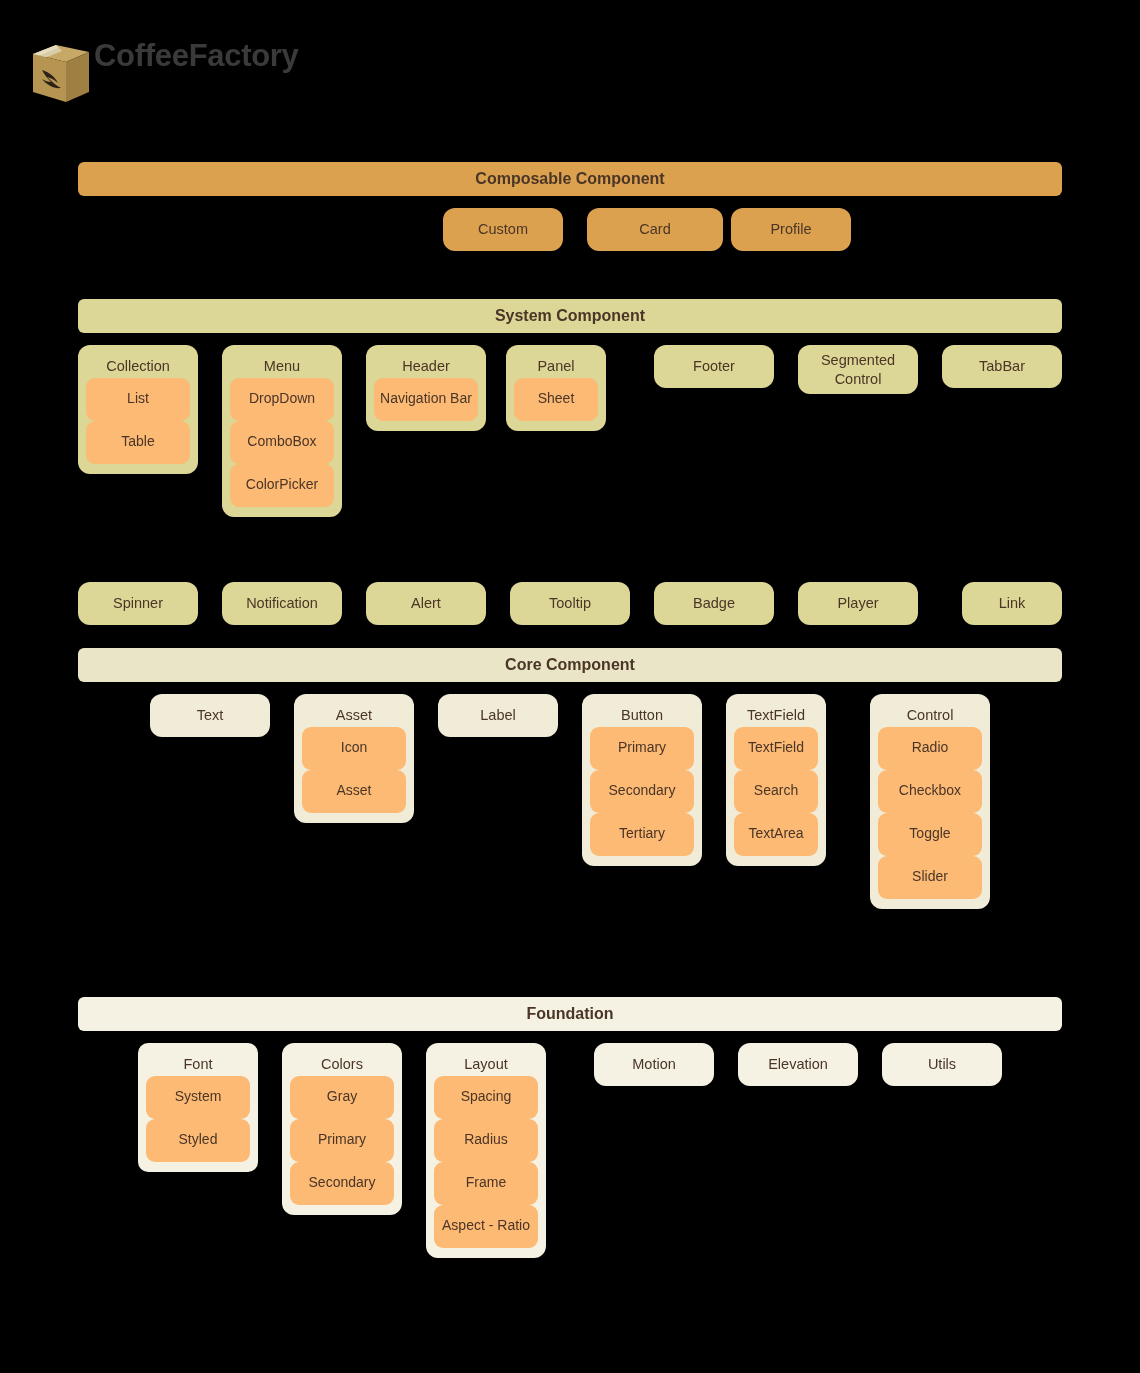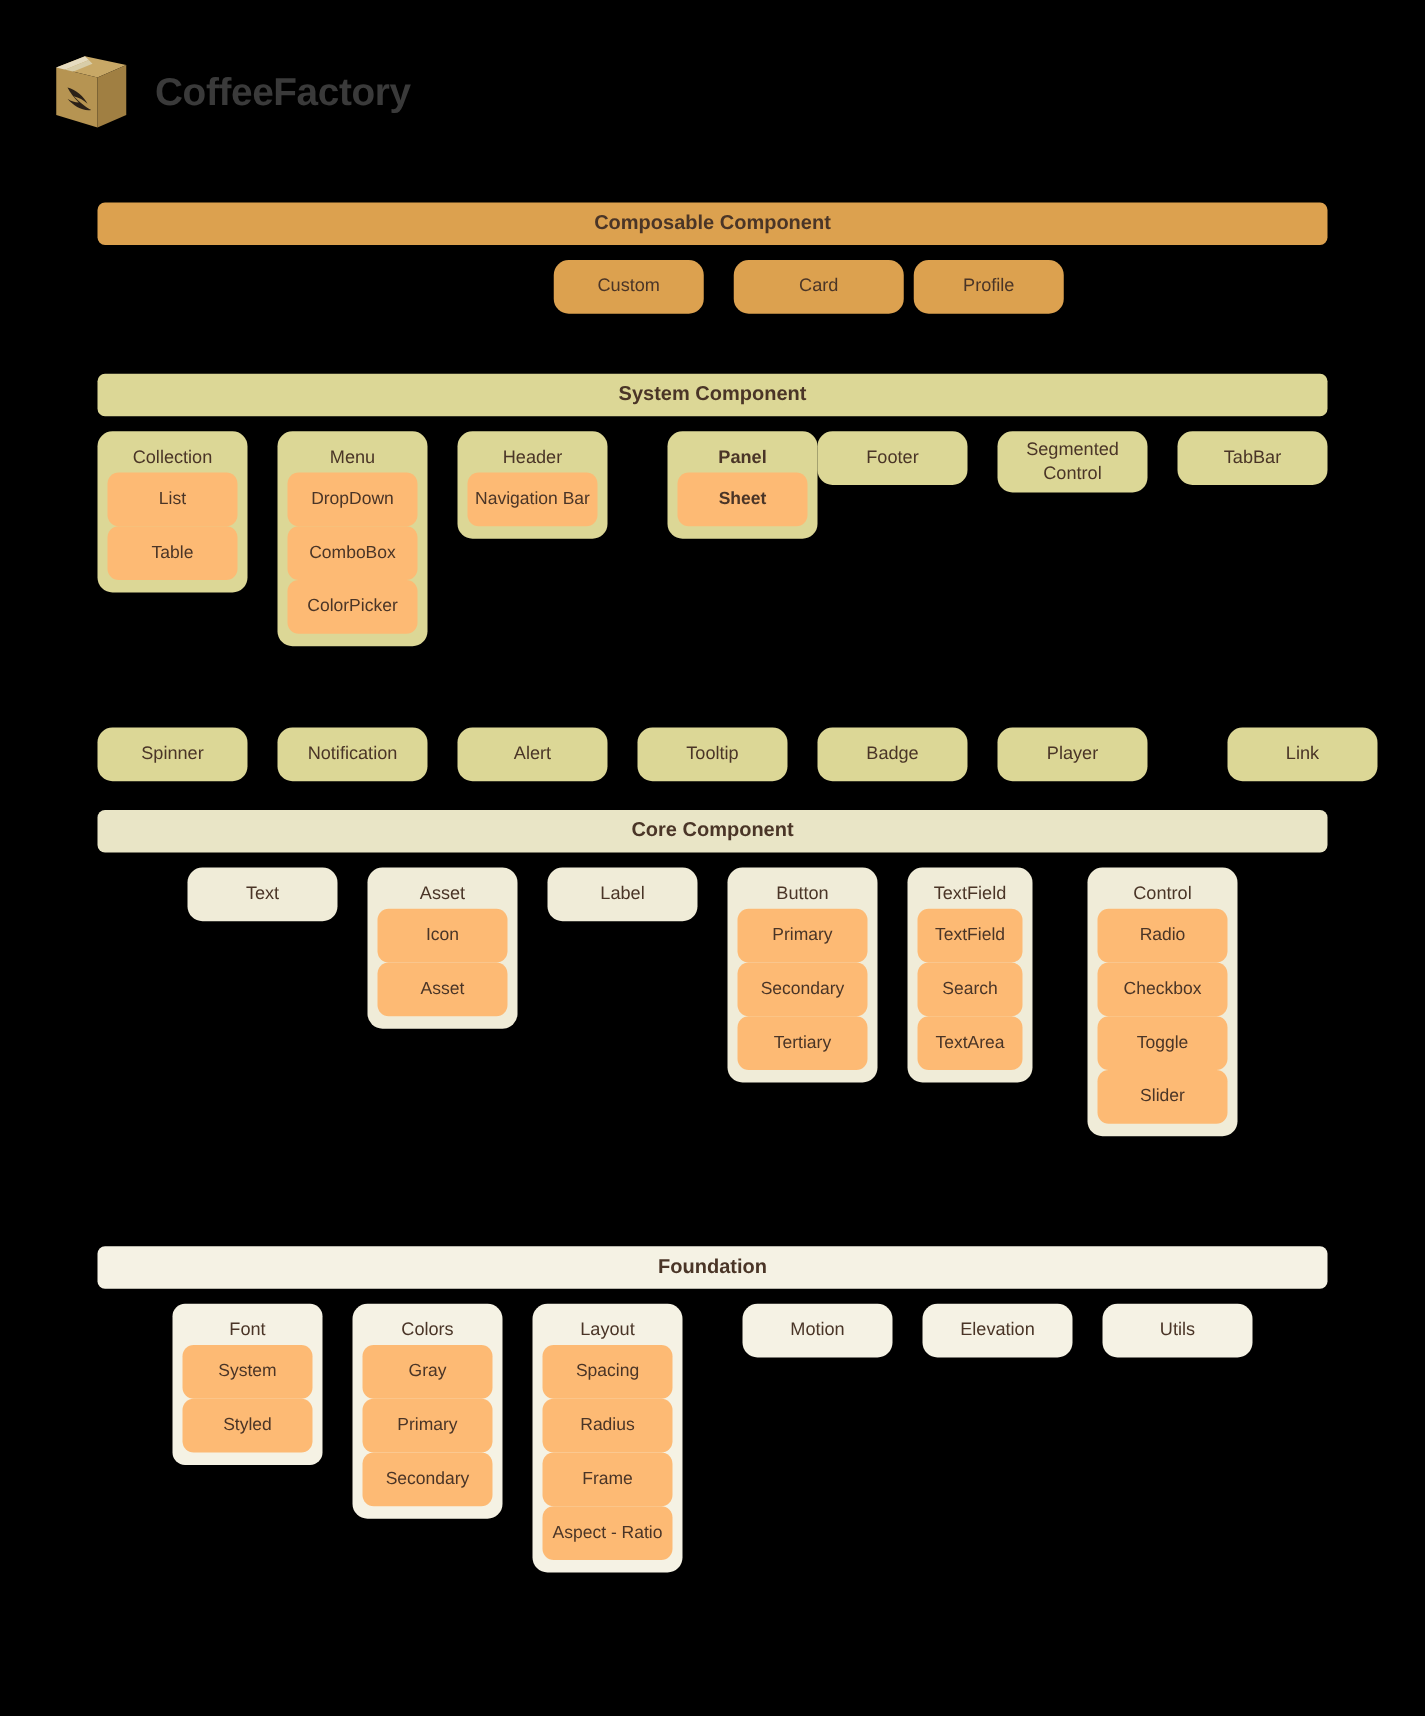--- a/index.html
+++ b/index.html
@@ -11,25 +11,23 @@
     background: #000000;
     font-family: "Liberation Sans", sans-serif;
     color: #4a3527;
     overflow: hidden;
     position: relative;
   }
 
   
   .brand {
     position: absolute;
-    left: 40px;
+    left: 28px;
     top: 40px;
     display: flex;
-    align-items: center;
-    gap: 18px;
   }
   .brand-logo { width: 66px; height: 66px; display: block; }
   .brand-title {
     font-size: 31px;
     font-weight: bold;
     color: #3a3a3a;
     letter-spacing: -0.3px;
     line-height: 1;
   }
 
@@ -164,36 +162,36 @@
       <div class="group" style="left: 144px; width: 120px;">
         <div class="group-title">Menu</div>
         <div class="chip">DropDown</div>
         <div class="chip">ComboBox</div>
         <div class="chip">ColorPicker</div>
       </div>
       <div class="group" style="left: 288px; width: 120px;">
         <div class="group-title">Header</div>
         <div class="chip">Navigation Bar</div>
       </div>
-      <div class="group" style="left: 456px; width: 120px; font-weight: bold;">
+      <div class="group" style="left: 428px; width: 100px;">
         <div class="group-title">Panel</div>
         <div class="chip">Sheet</div>
       </div>
       <div class="flat" style="left: 576px; width: 120px;">Footer</div>
       <div class="flat" style="left: 720px; width: 120px;">Segmented Control</div>
       <div class="flat" style="left: 864px; width: 120px;">TabBar</div>
     </div>
     <div class="row row-extra" style="height: 69px;">
       <div class="flat" style="left: 0px; width: 120px;">Spinner</div>
       <div class="flat" style="left: 144px; width: 120px;">Notification</div>
       <div class="flat" style="left: 288px; width: 120px;">Alert</div>
       <div class="flat" style="left: 432px; width: 120px;">Tooltip</div>
       <div class="flat" style="left: 576px; width: 120px;">Badge</div>
       <div class="flat" style="left: 720px; width: 120px;">Player</div>
-      <div class="flat" style="left: 904px; width: 120px;">Link</div>
+      <div class="flat" style="left: 884px; width: 100px;">Link</div>
     </div>
   </div>
 <div class="section tier-core" id="sec-core">
     <div class="section-header">Core Component</div>
     <div class="row row-main" style="height: 290px;">
       <div class="flat" style="left: 72px; width: 120px;">Text</div>
       <div class="group" style="left: 216px; width: 120px;">
         <div class="group-title">Asset</div>
         <div class="chip">Icon</div>
         <div class="chip">Asset</div>

